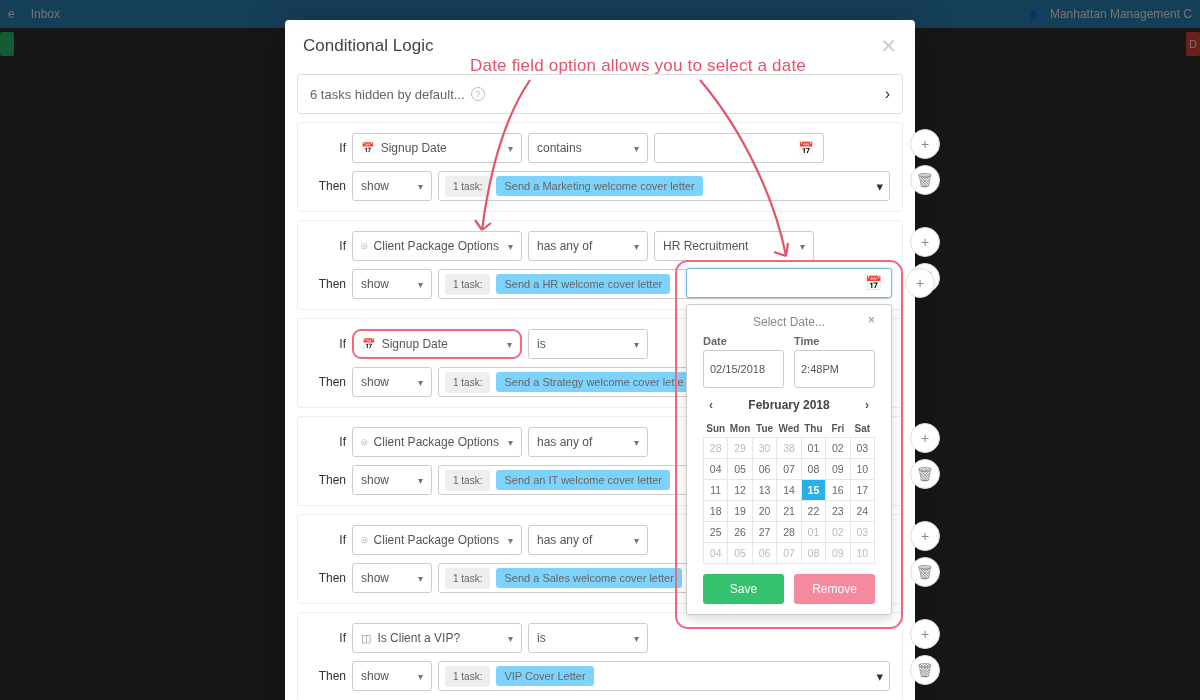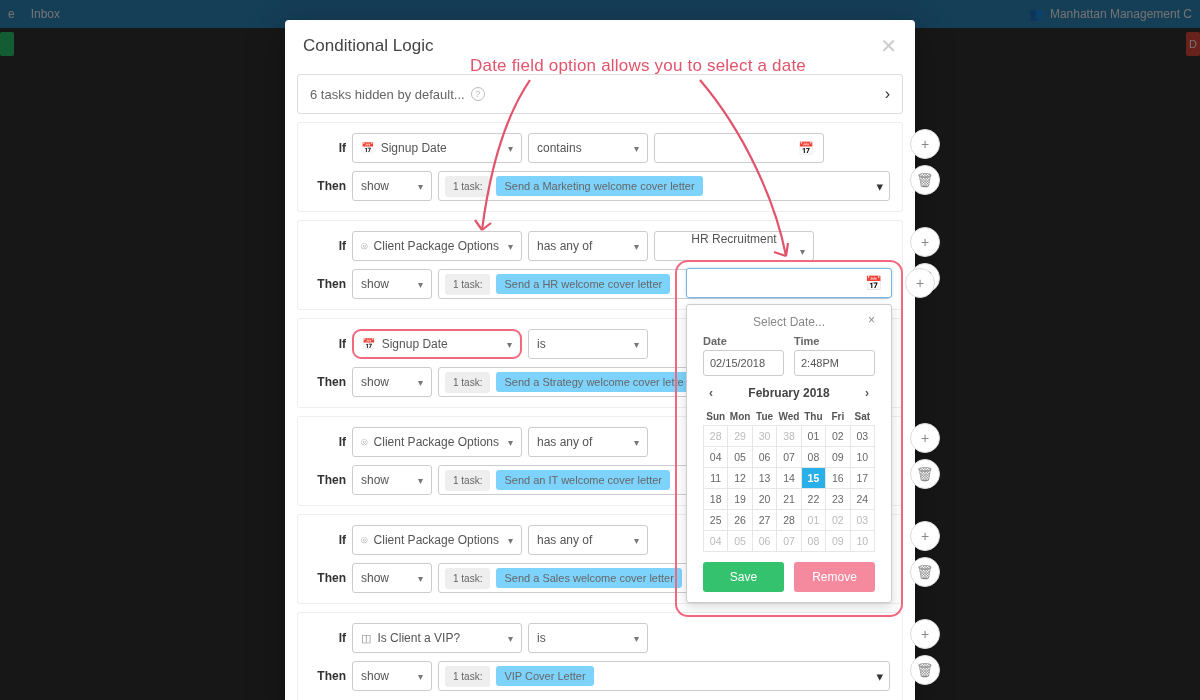--- a/index.html
+++ b/index.html
@@ -17,27 +17,27 @@
   .modal { position:absolute; top:20px; left:285px; width:630px; background:#fff; border-radius:4px; box-shadow:0 10px 40px rgba(0,0,0,0.3); padding-bottom:12px; }
   .modal-head { display:flex; align-items:center; padding:14px 18px; }
   .modal-title { font-size:17px; font-weight:500; color:#444; }
   .modal-close { margin-left:auto; color:#ccc; font-size:20px; cursor:pointer; }
   .hidden-bar { margin:2px 12px 8px; border:1px solid #ddd; border-radius:3px; padding:10px 12px; display:flex; align-items:center; color:#666; font-size:13px; }
   .hidden-bar .help { display:inline-block; width:14px; height:14px; border:1px solid #bbb; border-radius:50%; font-size:9px; color:#bbb; text-align:center; line-height:13px; margin-left:6px; }
   .hidden-bar .expand { margin-left:auto; font-size:16px; color:#333; }
 
   .rule { margin:8px 12px 0; border:1px solid #eee; border-radius:3px; padding:6px 8px 6px 0; position:relative; }
   .rule-row { display:flex; align-items:center; gap:6px; padding:4px 4px; }
-  .lbl { width:44px; text-align:right; font-weight:700; font-size:12px; color:#333; }
+  .lbl { width:44px; text-align:right; font-weight:400; font-size:12px; color:#333; }
   .dd { border:1px solid #ccc; border-radius:3px; background:#fff; height:30px; display:flex; align-items:center; padding:0 8px; font-size:12px; color:#555; position:relative; }
   .dd .caret { margin-left:auto; color:#777; font-size:10px; }
   .dd .ficon { margin-right:6px; color:#888; font-size:11px; }
   .dd.w1 { width:170px; }
   .dd.w2 { width:120px; }
-  .dd.w3 { width:160px;flex-direction:column; }
+  .dd.w3 { width:160px; }
   .dd.wshow { width:80px; }
   .chip { background:#eee; border-radius:3px; padding:5px 8px; font-size:10px; color:#666; }
   .tasks-dd { border:1px solid #ccc; border-radius:3px; height:30px; display:flex; align-items:center; padding:0 6px; gap:6px; flex:1; }
   .tasks-dd .txt { background:#7dd3fc; border-radius:3px; padding:4px 8px; font-size:11px; color:#666; }
   .circle-btn { width:30px; height:30px; border:1px solid #ddd; border-radius:50%; display:flex; align-items:center; justify-content:center; color:#888; font-size:14px; margin-left:6px; cursor:pointer; background:#fff; }
   .rule .side { position:absolute; right:-38px; top:6px; display:flex; flex-direction:column; gap:6px; }
   .rule .side .circle-btn { margin:0; }
   .date-field { border:1px solid #ccc; border-radius:3px; height:30px; width:170px; display:flex; align-items:center; padding:0 8px; }
   .date-field .cal { margin-left:auto; color:#888; }
   .hl { border:2px solid #f2687f; border-radius:9px; }
@@ -47,21 +47,21 @@
 
   .picker-wrap { position:absolute; top:260px; left:675px; width:228px; border:2px solid #f2687f; border-radius:13px; padding:6px 9px 12px; background:transparent; z-index:40; }
   .picker-input { height:30px; border:1px solid #7db6de; border-radius:3px; background:#fff; display:flex; align-items:center; padding:0 8px; box-shadow:0 0 3px rgba(70,150,220,0.4); }
   .picker-input .cal { margin-left:auto; color:#888; font-size:14px; }
   .picker-pop { margin-top:6px; background:#fff; border:1px solid #ccc; border-radius:3px; box-shadow:0 4px 12px rgba(0,0,0,0.15); padding:8px 16px 10px; }
   .picker-head { position:relative; text-align:center; color:#888; font-size:12px; padding:2px 0 6px; }
   .picker-head .x { position:absolute; right:0; top:0; color:#888; cursor:pointer; }
   .picker-fields { display:flex; gap:10px; margin-bottom:8px; }
   .pf { flex:1; }
   .pf label { font-size:11px; color:#666; font-weight:600; display:block; margin-bottom:3px; }
-  .pf input { width:100%; height:26px; border:1px solid #ccc; border-radius:3px; padding:0 6px; font-size:11px; color:#555; }
+  .pf input { width:100%; height:38px; border:1px solid #ccc; border-radius:3px; padding:0 6px; font-size:11px; color:#555; }
   .cal-nav { display:flex; align-items:center; justify-content:space-between; font-size:12px; font-weight:600; color:#444; margin:4px 0 6px; }
   .cal-nav .nv { cursor:pointer; color:#555; padding:2px 6px; }
   .cal-grid { width:100%; border-collapse:collapse; }
   .cal-grid th { font-size:10px; font-weight:700; color:#555; padding:3px 0; }
   .cal-grid td { text-align:center; font-size:10.5px; color:#666; border:1px solid #e6e6e6; width:14.28%; height:21px; cursor:pointer; }
   .cal-grid td.other { color:#bbb; }
   .cal-grid td.sel { background:#29b0e8; color:#fff; font-weight:600; }
   .picker-actions { display:flex; gap:10px; margin-top:10px; }
   .btn { flex:1; height:30px; border:none; border-radius:3px; font-size:12px; color:#fff; cursor:pointer; }
   .btn.save { background:#34c26e; }

